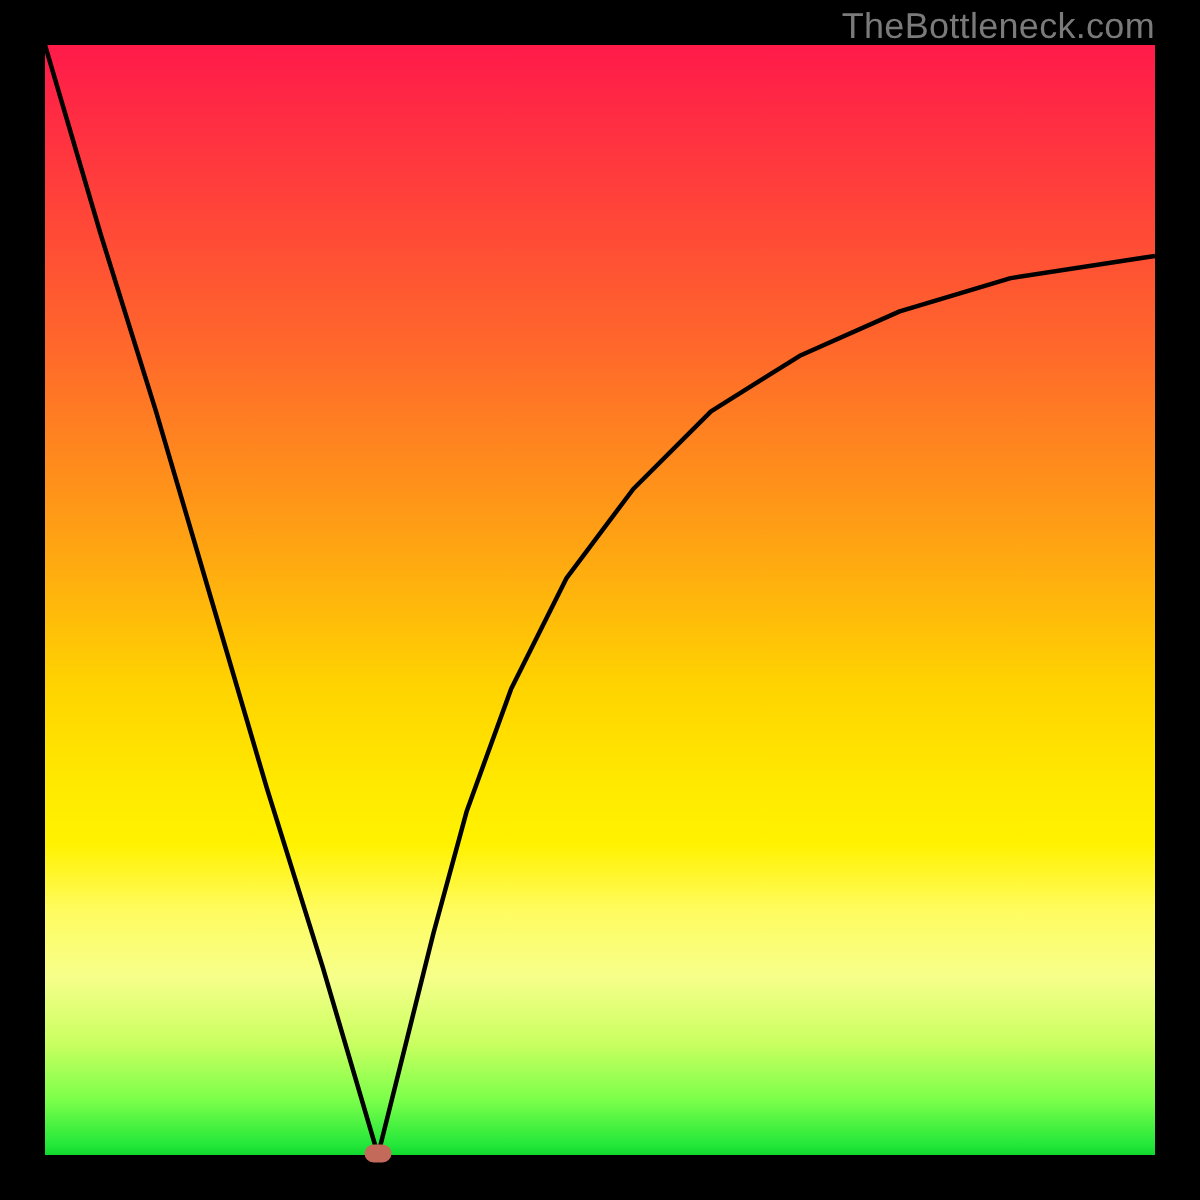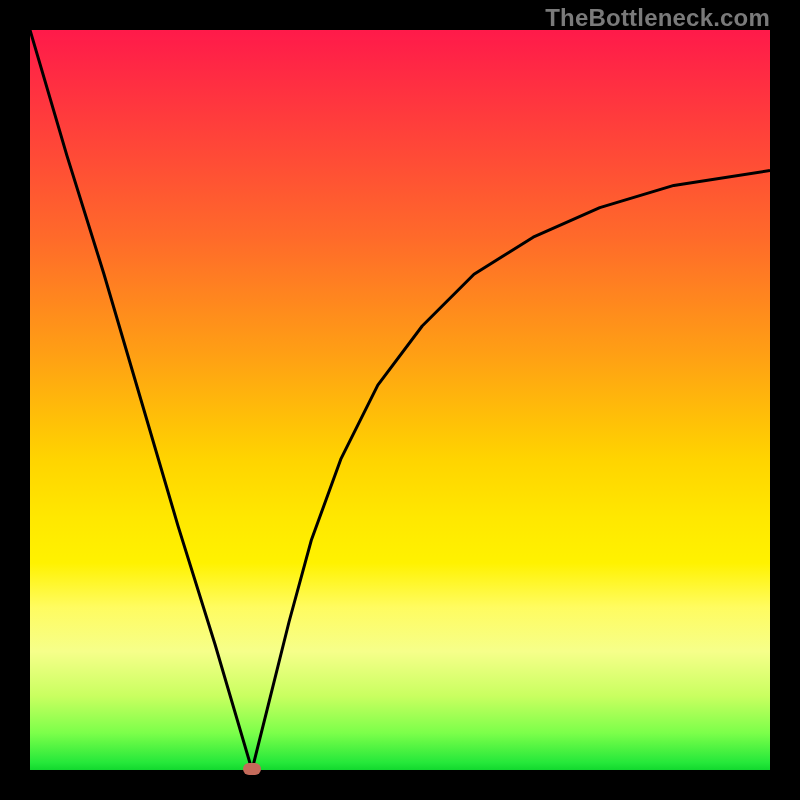--- a/index.html
+++ b/index.html
@@ -40,21 +40,21 @@
       #12d82e 100%
     );
   }
   .watermark {
     position: absolute;
     top: 4px;
     right: 30px;
     color: #7a7a7a;
     font-size: 24px;
     letter-spacing: 0.2px;
-    font-weight: 700;
+    font-weight: 400;
     margin-left: 28px;
   }
   svg.curve {
     position: absolute;
     left: 0;
     top: 0;
     width: 740px;
     height: 740px;
   }
   .dot {

